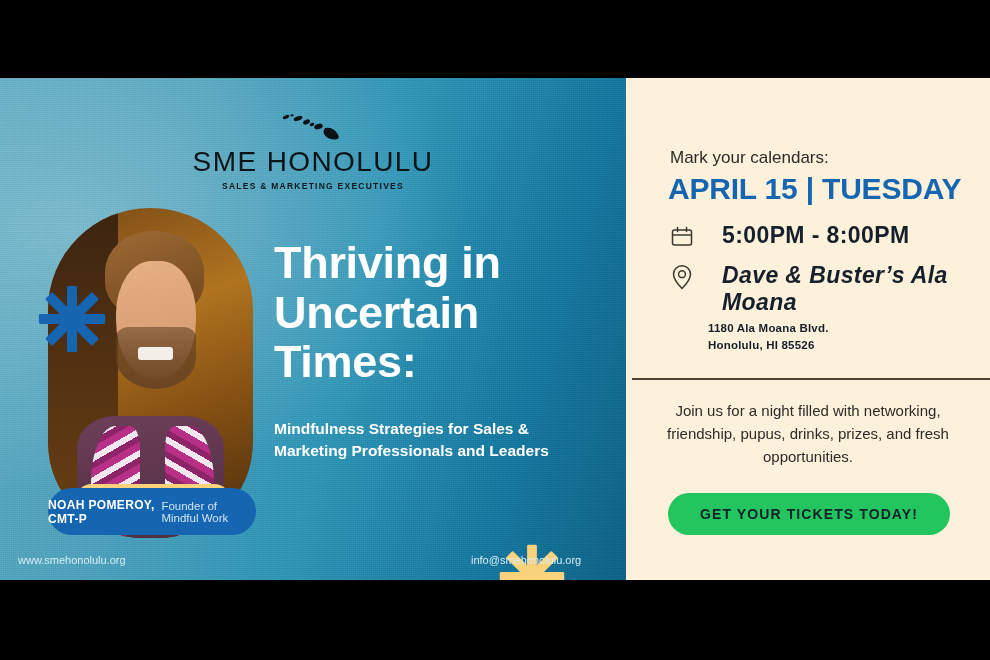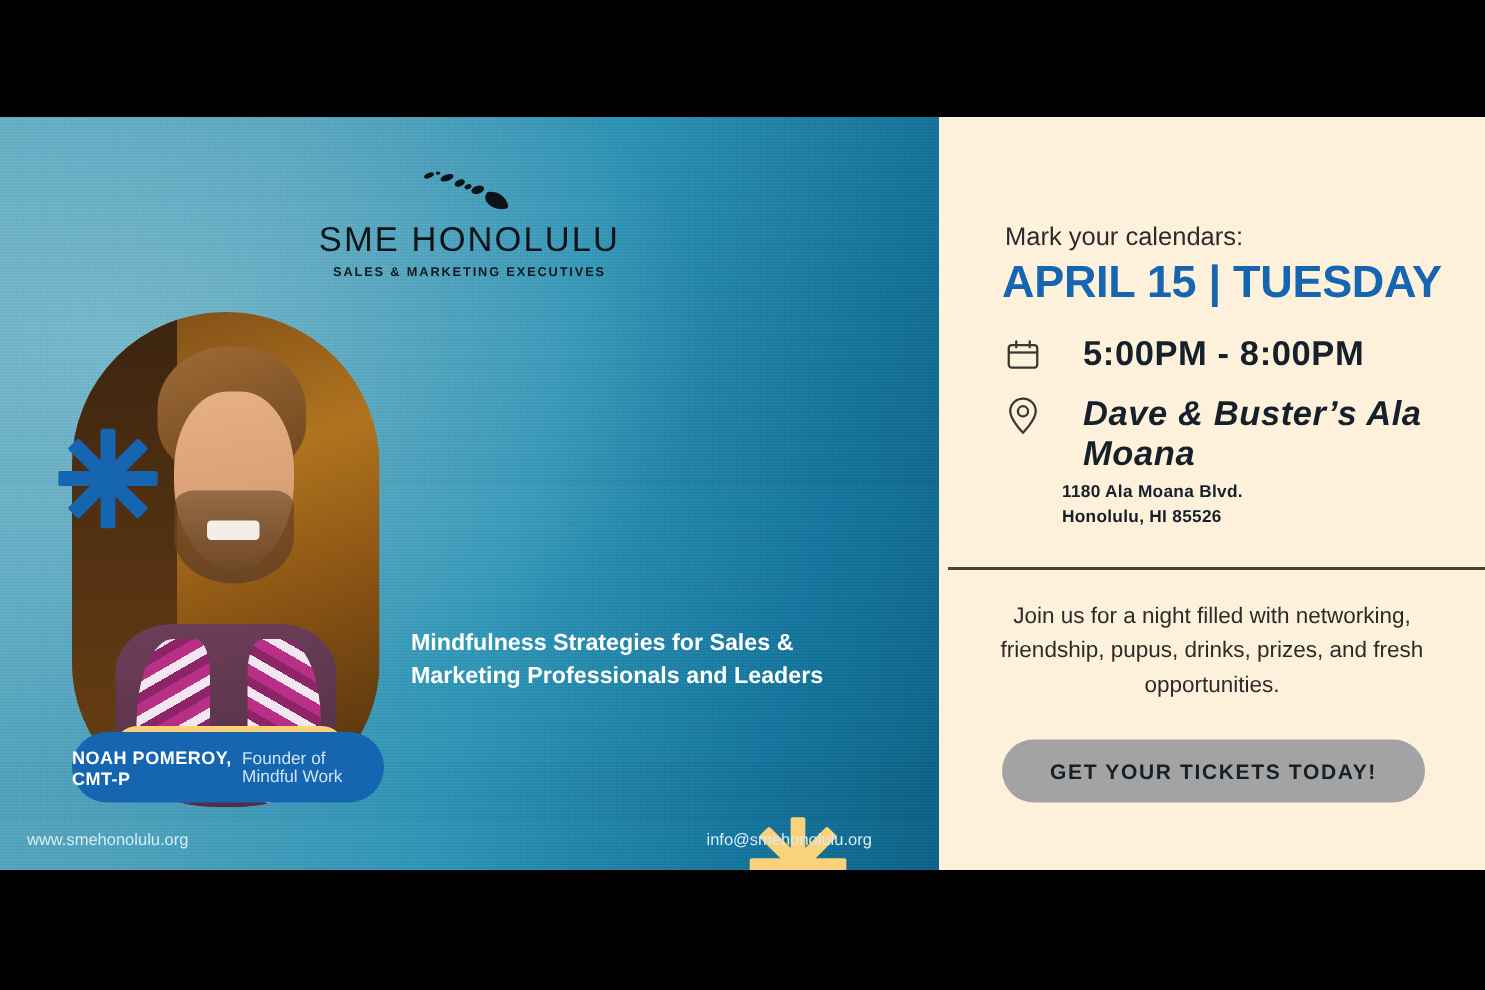--- a/index.html
+++ b/index.html
@@ -14,21 +14,21 @@
         background:
           radial-gradient(115% 95% at 12% 30%, rgba(150,200,215,.55) 0%, rgba(150,200,215,0) 55%),
           linear-gradient(105deg,#5ba8bf 0%,#4fa0ba 26%,#2f93b4 55%,#16749b 82%,#0f6184 100%);}
   .grain{position:absolute;inset:0;opacity:.30;mix-blend-mode:overlay;
          background-image:
            repeating-linear-gradient(0deg,rgba(255,255,255,.16) 0 1px,rgba(0,0,0,.10) 1px 2px),
            repeating-linear-gradient(90deg,rgba(255,255,255,.13) 0 1px,rgba(0,0,0,.09) 1px 2px);}
 
   .logo{position:absolute;left:0;right:0;top:32px;text-align:center;}
   .logo-islands{display:block;margin:0 auto 8px;width:72px;height:30px;}
-  .logo-name{font-size:23px;letter-spacing:1.4px;color:#0c1418;font-weight:400;line-height:1;}
+  .logo-name{font-size:28px;letter-spacing:1.4px;color:#0c1418;font-weight:400;line-height:1;}
   .logo-sub{font-size:8.5px;letter-spacing:1.25px;color:#10191d;margin-top:5px;font-weight:600;}
 
   
   .photo-wrap{position:absolute;left:48px;top:130px;width:205px;height:330px;
               border-radius:102px 102px 96px 96px;overflow:hidden;}
   .photo{position:absolute;inset:0;
      background:
        radial-gradient(60% 42% at 50% 78%, rgba(196,36,140,.0) 0 60%, rgba(0,0,0,0) 61%),
        linear-gradient(160deg,#7a4a17 0%,#b0741f 35%,#8a5414 60%,#4a2c0c 100%);}
   .ph-bg-l{position:absolute;left:0;top:0;width:34%;height:100%;background:linear-gradient(180deg,#3c2410,#6b4014);}
@@ -78,21 +78,21 @@
   .date{position:absolute;left:42px;top:94px;font-size:30px;font-weight:700;color:#1565b0;letter-spacing:-.2px;white-space:nowrap;}
   .row{position:absolute;display:flex;align-items:flex-start;gap:28px;}
   .row-time{left:44px;top:144px;}
   .row-loc{left:44px;top:184px;}
   .ico{flex:0 0 auto;width:24px;height:26px;margin-top:2px;}
   .time-txt{font-size:23px;font-weight:700;color:#15202a;letter-spacing:.4px;white-space:nowrap;}
   .venue{font-size:23px;font-weight:700;color:#15202a;line-height:1.16;letter-spacing:.4px;font-style:italic;}
   .addr{position:absolute;left:82px;top:242px;font-size:11.5px;font-weight:700;color:#15202a;line-height:1.45;letter-spacing:.2px;}
   .divider{position:absolute;left:6px;top:300px;width:358px;height:2px;background:#4a4436;}
   .blurb{position:absolute;left:32px;top:322px;width:300px;text-align:center;font-size:15px;line-height:1.52;color:#2c2b28;}
-  .cta{position:absolute;left:42px;top:415px;width:282px;height:42px;border-radius:21px;background:#a3a3a3;
+  .cta{position:absolute;left:42px;top:415px;width:282px;height:42px;border-radius:21px;background:#22c55e;
        display:flex;align-items:center;justify-content:center;border:none;cursor:pointer;
        font-family:"Liberation Sans",sans-serif;font-size:14px;font-weight:700;letter-spacing:1.1px;color:#15202a;}
 </style>
 </head>
 <body>
 
 <div class="stage">
   <div class="flyer">
 
     <div class="left">
@@ -129,20 +129,21 @@
 
       <svg class="ast ast-a" viewBox="0 0 100 100">
         <g fill="#1565b0">
           <rect x="43" y="4" width="14" height="92" rx="2"></rect>
           <rect x="43" y="4" width="14" height="92" rx="2" transform="rotate(45 50 50)"></rect>
           <rect x="43" y="4" width="14" height="92" rx="2" transform="rotate(90 50 50)"></rect>
           <rect x="43" y="4" width="14" height="92" rx="2" transform="rotate(135 50 50)"></rect>
         </g>
       </svg>
 
+      <div class="headline">Thriving in Uncertain Times:</div>
       <div class="subhead">Mindfulness Strategies for Sales &amp; Marketing Professionals and Leaders</div>
 
       <svg class="ast ast-b" viewBox="0 0 100 100">
         <g fill="#fbd27c">
           <rect x="43" y="4" width="14" height="92" rx="2"></rect>
           <rect x="43" y="4" width="14" height="92" rx="2" transform="rotate(45 50 50)"></rect>
           <rect x="43" y="4" width="14" height="92" rx="2" transform="rotate(90 50 50)"></rect>
           <rect x="43" y="4" width="14" height="92" rx="2" transform="rotate(135 50 50)"></rect>
         </g>
       </svg>

